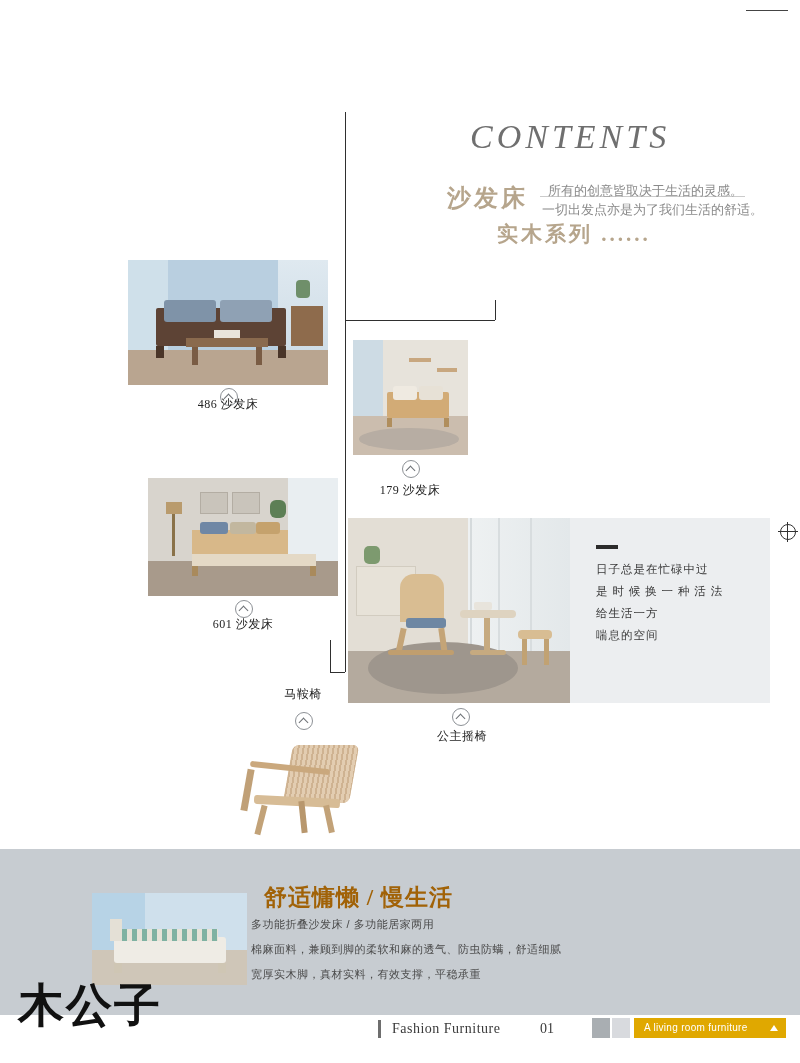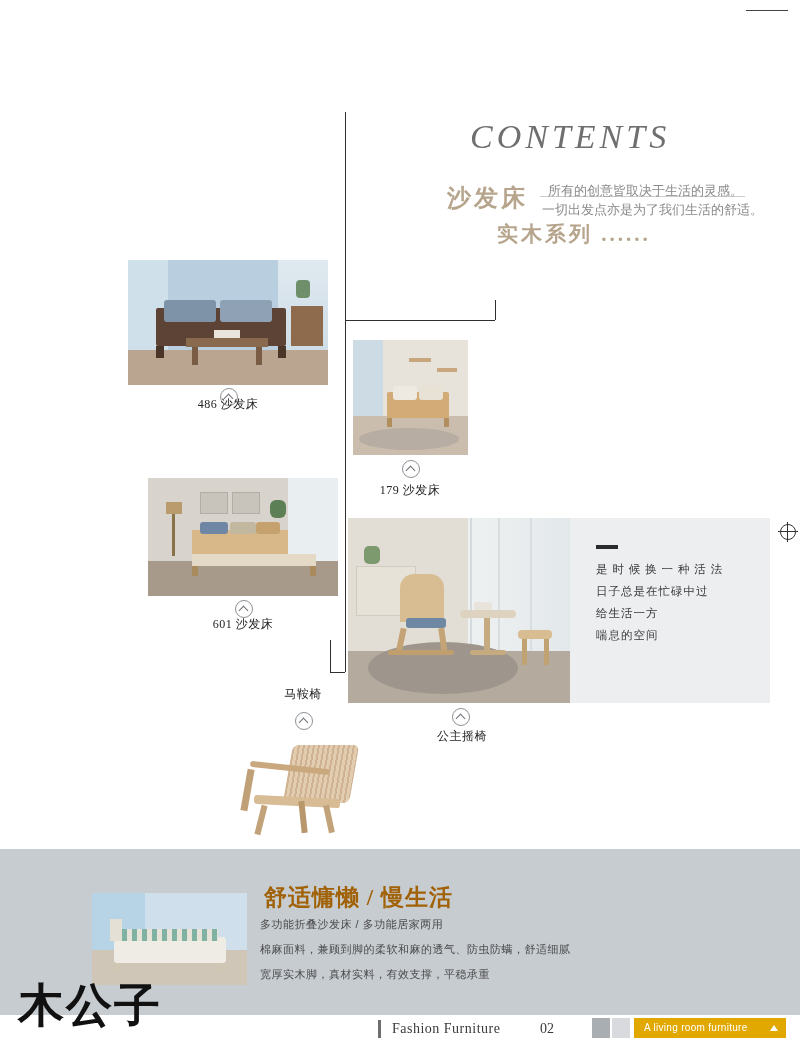--- a/index.html
+++ b/index.html
@@ -202,21 +202,21 @@
     left: 264px;
     top: 882px;
     font-family: "Liberation Serif", serif;
     font-size: 23px;
     font-weight: bold;
     color: #a16207;
     letter-spacing: 1px;
   }
   .bb-lines {
     position: absolute;
-    left: 260px;
+    left: 251px;
     top: 912px;
     width: 470px;
     font-size: 11px;
     line-height: 25px;
     color: #4a4a4a;
     font-family: "Liberation Sans", sans-serif;
     letter-spacing: 0.5px;
   }
 
   
@@ -448,22 +448,22 @@
     <div class="abs" style="left:174px;top:121px;width:5px;height:26px;background:#c1a273;"></div>
     <div class="abs" style="left:196px;top:121px;width:5px;height:26px;background:#c1a273;"></div>
   </div>
 </div>
 <div class="chev" style="left:452px; top:708px;"></div>
 <div class="caption" style="left:382px; top:728px; width:160px;">公主摇椅</div>
 
 <div class="quote-panel"></div>
 <div class="quote-dash"></div>
 <div class="quote-text">
+  <div>日子总是在忙碌中过</div>
   <div>是 时 候 换 一 种 活 法</div>
-  <div>日子总是在忙碌中过</div>
   <div>给生活一方</div>
   <div>喘息的空间</div>
 </div>
 
 <div class="chev" style="left:295px; top:712px;"></div>
 <div class="caption" style="left:223px; top:686px; width:160px;">马鞍椅</div>
 <div class="photo" style="left:214px; top:735px; width:178px; height:105px; background:#ffffff;">
   <div class="scene">
 
     <div class="abs" style="left:74px;top:10px;width:66px;height:58px;background:#ddc4a6;border-radius:6px;transform:skewX(-10deg);"></div>
@@ -497,19 +497,19 @@
 <div class="bb-lines">
   <div>多功能折叠沙发床 / 多功能居家两用</div>
   <div>棉麻面料，兼顾到脚的柔软和麻的透气、防虫防螨，舒适细腻</div>
   <div>宽厚实木脚，真材实料，有效支撑，平稳承重</div>
 </div>
 
 <div class="footer"></div>
 <div class="brand">木公子</div>
 <div class="foot-bar"></div>
 <div class="foot-en">Fashion Furniture</div>
-<div class="foot-page">02</div>
+<div class="foot-page">01</div>
 <div class="foot-sq1"></div>
 <div class="foot-sq2"></div>
 <div class="foot-yellow">
   <span>A living room furniture</span>
   <div class="foot-tri"></div>
 </div>
 
 </body></html>

